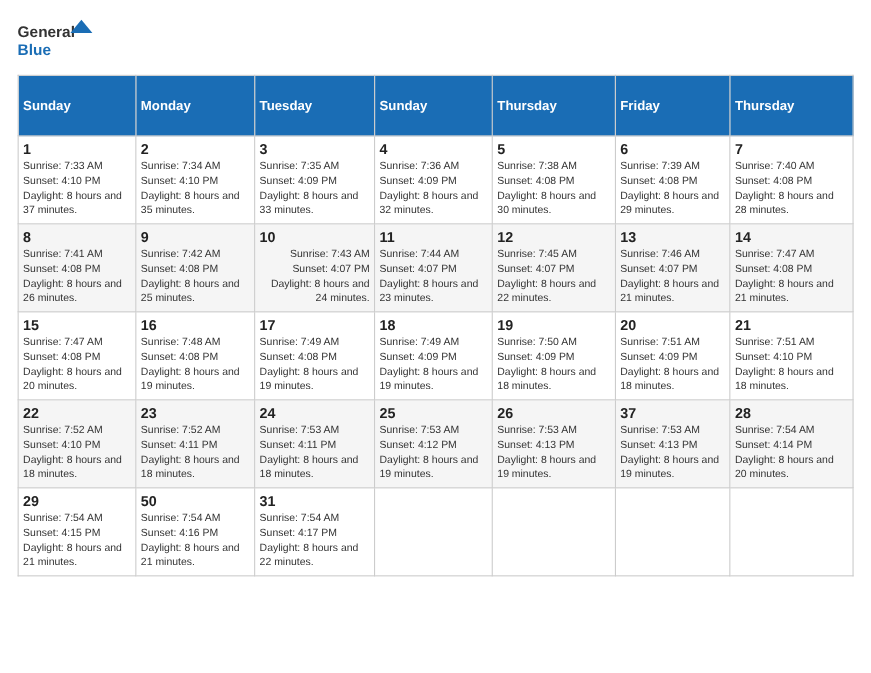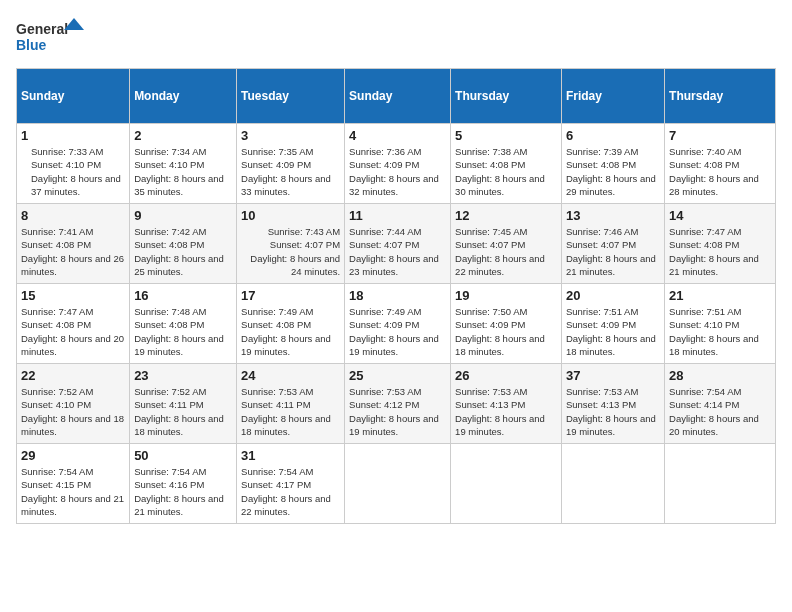--- a/index.html
+++ b/index.html
@@ -99,21 +99,21 @@
         <th>Sunday</th>
         <th>Thursday</th>
         <th>Friday</th>
         <th>Thursday</th>
       </tr>
   </thead>
   <tbody id="calendar-body">
       <tr>
         <td>
           <span class="day-number">1</span>
-          <div class="day-info" style="white-space: pre-line; margin-left: 10px;">Sunrise: 7:33 AM
+          <div class="day-info" style="white-space: pre-line;">Sunrise: 7:33 AM
 Sunset: 4:10 PM
 Daylight: 8 hours and 37 minutes.</div>
         </td>
         <td>
           <span class="day-number">2</span>
           <div class="day-info" style="white-space: pre-line;">Sunrise: 7:34 AM
 Sunset: 4:10 PM
 Daylight: 8 hours and 35 minutes.</div>
         </td>
         <td>

